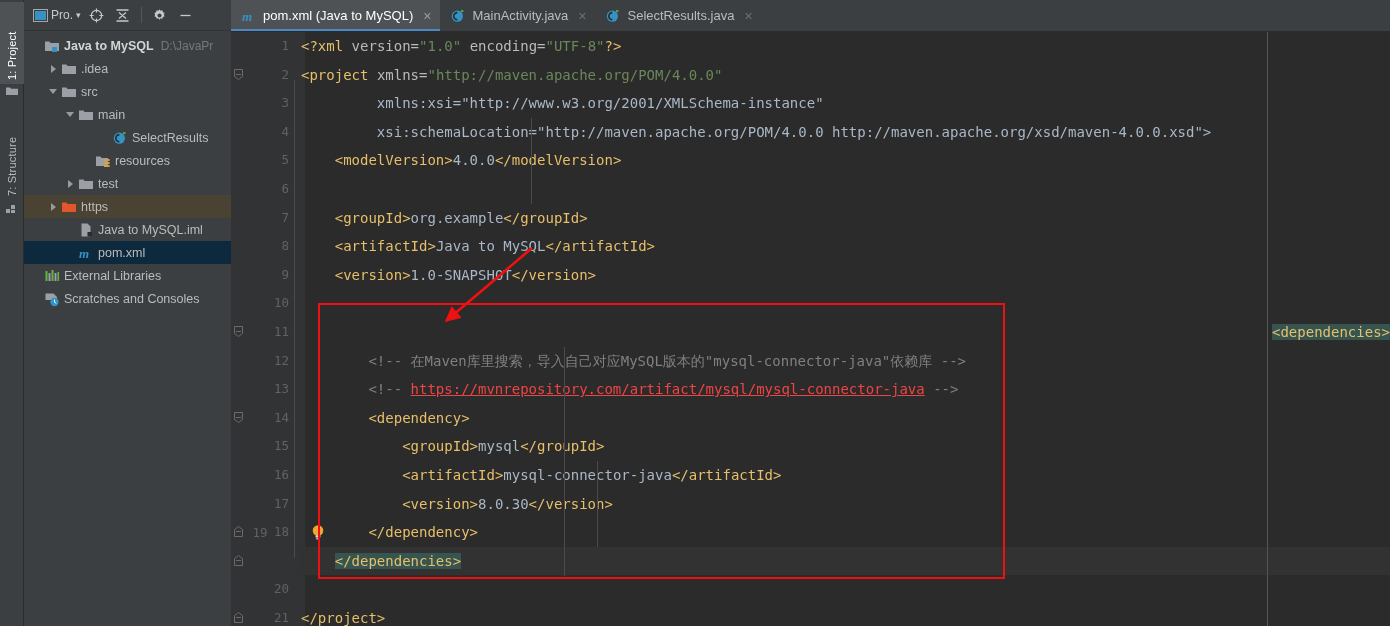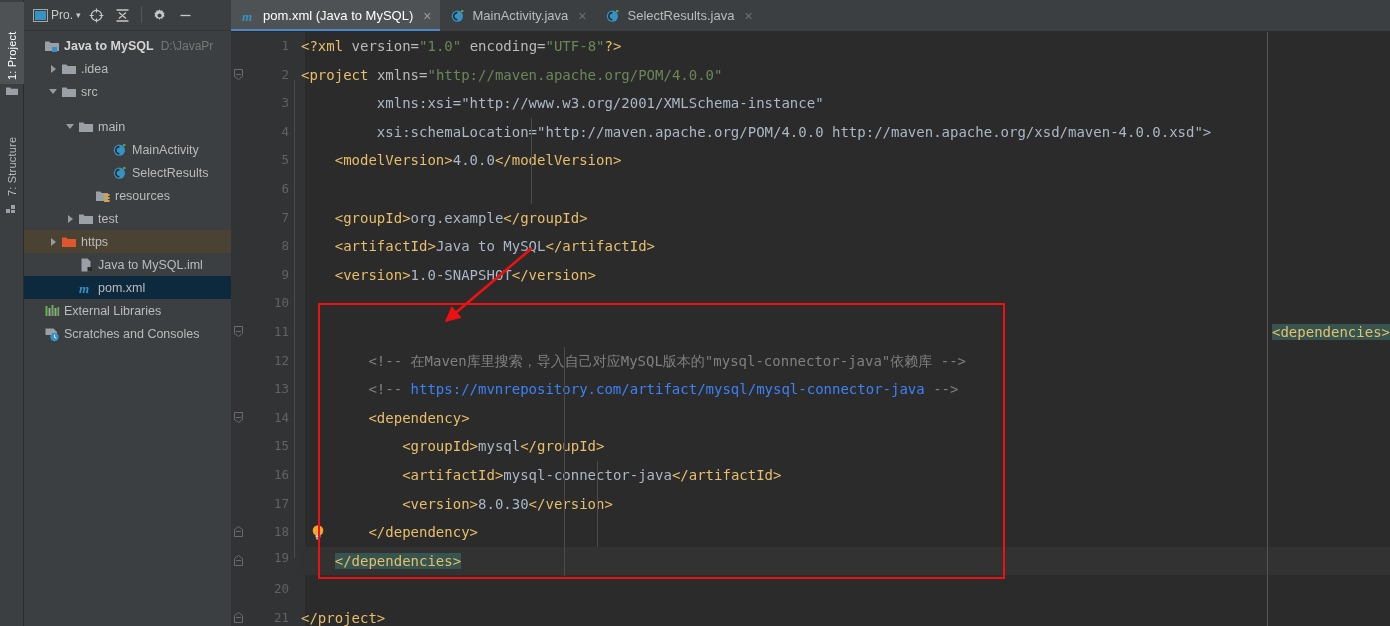--- a/index.html
+++ b/index.html
@@ -111,21 +111,21 @@
     font-family: "DejaVu Sans Mono", monospace; font-size: 14px;
     white-space: pre; color: #a9b7c6;
   }
   .coderow.caret { background: #323232; }
 
   .tag    { color: #e8bf6a; }
   .attr   { color: #bababa; }
   .val    { color: #6a8759; }
   .txt    { color: #a9b7c6; }
   .cmt    { color: #808080; }
-  .cmt a  { color: #3b82f6; }
+  .cmt a  { color: #ef4444; text-decoration: underline; }
   .hl     { background: #365550; }
 
   .indentguide {
     position: absolute; width: 1px; background: #4b4b4b;
   }
   .margin-line {
     position: absolute; left: 1267px; top: 32px; width: 1px; height: 594px; background: #555555;
   }
 
   
@@ -221,35 +221,26 @@
             </svg></span>
           <span class="tlabel">.idea</span>
         </div>
         <div class="trow" style="padding-left: 23px;">
           <div class="twist down"></div>
           <span class="ticon"><svg viewBox="0 0 16 16" width="16" height="16">
               <path d="M1 3.5h4.4l1.2 1.4H15v8.1H1z" fill="#9aa0a6"></path>
             </svg></span>
           <span class="tlabel">src</span>
         </div>
-        <div class="trow" style="padding-left: 40px; margin-top: 12px;">
+        <div class="trow" style="padding-left: 40px;">
           <div class="twist down"></div>
           <span class="ticon"><svg viewBox="0 0 16 16" width="16" height="16">
               <path d="M1 3.5h4.4l1.2 1.4H15v8.1H1z" fill="#9aa0a6"></path>
             </svg></span>
           <span class="tlabel">main</span>
-        </div>
-        <div class="trow" style="padding-left: 74px;">
-          <div class="twist"></div>
-          <span class="ticon"><svg viewBox="0 0 16 16" width="16" height="16">
-              <circle cx="7.4" cy="8.2" r="5.6" fill="#3592c4"></circle>
-              <path d="M7.4 4.6a3.6 3.6 0 1 0 0 7.2" fill="none" stroke="#2b2b2b" stroke-width="1.6"></path>
-              <path d="M11.2 1.8l3.2 1.3-3.2 1.4z" fill="#62b543"></path>
-            </svg></span>
-          <span class="tlabel">MainActivity</span>
         </div>
         <div class="trow" style="padding-left: 74px; align-items: center;">
           <div class="twist"></div>
           <span class="ticon"><svg viewBox="0 0 16 16" width="16" height="16">
               <circle cx="7.4" cy="8.2" r="5.6" fill="#3592c4"></circle>
               <path d="M7.4 4.6a3.6 3.6 0 1 0 0 7.2" fill="none" stroke="#2b2b2b" stroke-width="1.6"></path>
               <path d="M11.2 1.8l3.2 1.3-3.2 1.4z" fill="#62b543"></path>
             </svg></span>
           <span class="tlabel">SelectResults</span>
         </div>
@@ -366,21 +357,21 @@
           <div class="lnum" style="top: 228.8px; left: 0px; width: 58px;">9</div>
           <div class="lnum" style="top: 257.4px; left: 0px; width: 58px;">10</div>
           <div class="lnum" style="top: 286px; left: 0px; width: 58px;">11</div>
           <div class="lnum" style="top: 314.6px; left: 0px; width: 58px;">12</div>
           <div class="lnum" style="top: 343.2px; left: 0px; width: 58px;">13</div>
           <div class="lnum" style="top: 371.8px; left: 0px; width: 58px;">14</div>
           <div class="lnum" style="top: 400.4px; left: 0px; width: 58px;">15</div>
           <div class="lnum" style="top: 429px; left: 0px; width: 58px;">16</div>
           <div class="lnum" style="top: 457.6px; left: 0px; width: 58px;">17</div>
           <div class="lnum" style="top: 486.2px; left: 0px; width: 58px;">18</div>
-          <div class="lnum" style="top: 512px; left: 0px; width: 58px;">19</div>
+          <div class="lnum" style="top: 487px; left: 0px; width: 58px; text-align: center;">19</div>
           <div class="lnum" style="top: 543.4px; left: 0px; width: 58px;">20</div>
           <div class="lnum" style="top: 572px; left: 0px; width: 58px;">21</div>
         </div>
       <div id="folds">
           <div class="fold" style="top: 36.6px;">
             <svg viewBox="0 0 9 11" width="9" height="11">
               <path d="M0.5 0.5h8v7l-4 3-4-3z" fill="none" stroke="#6b6b6b"></path>
               <path d="M2 5.5h5" stroke="#6b6b6b"></path>
             </svg>
           </div>

